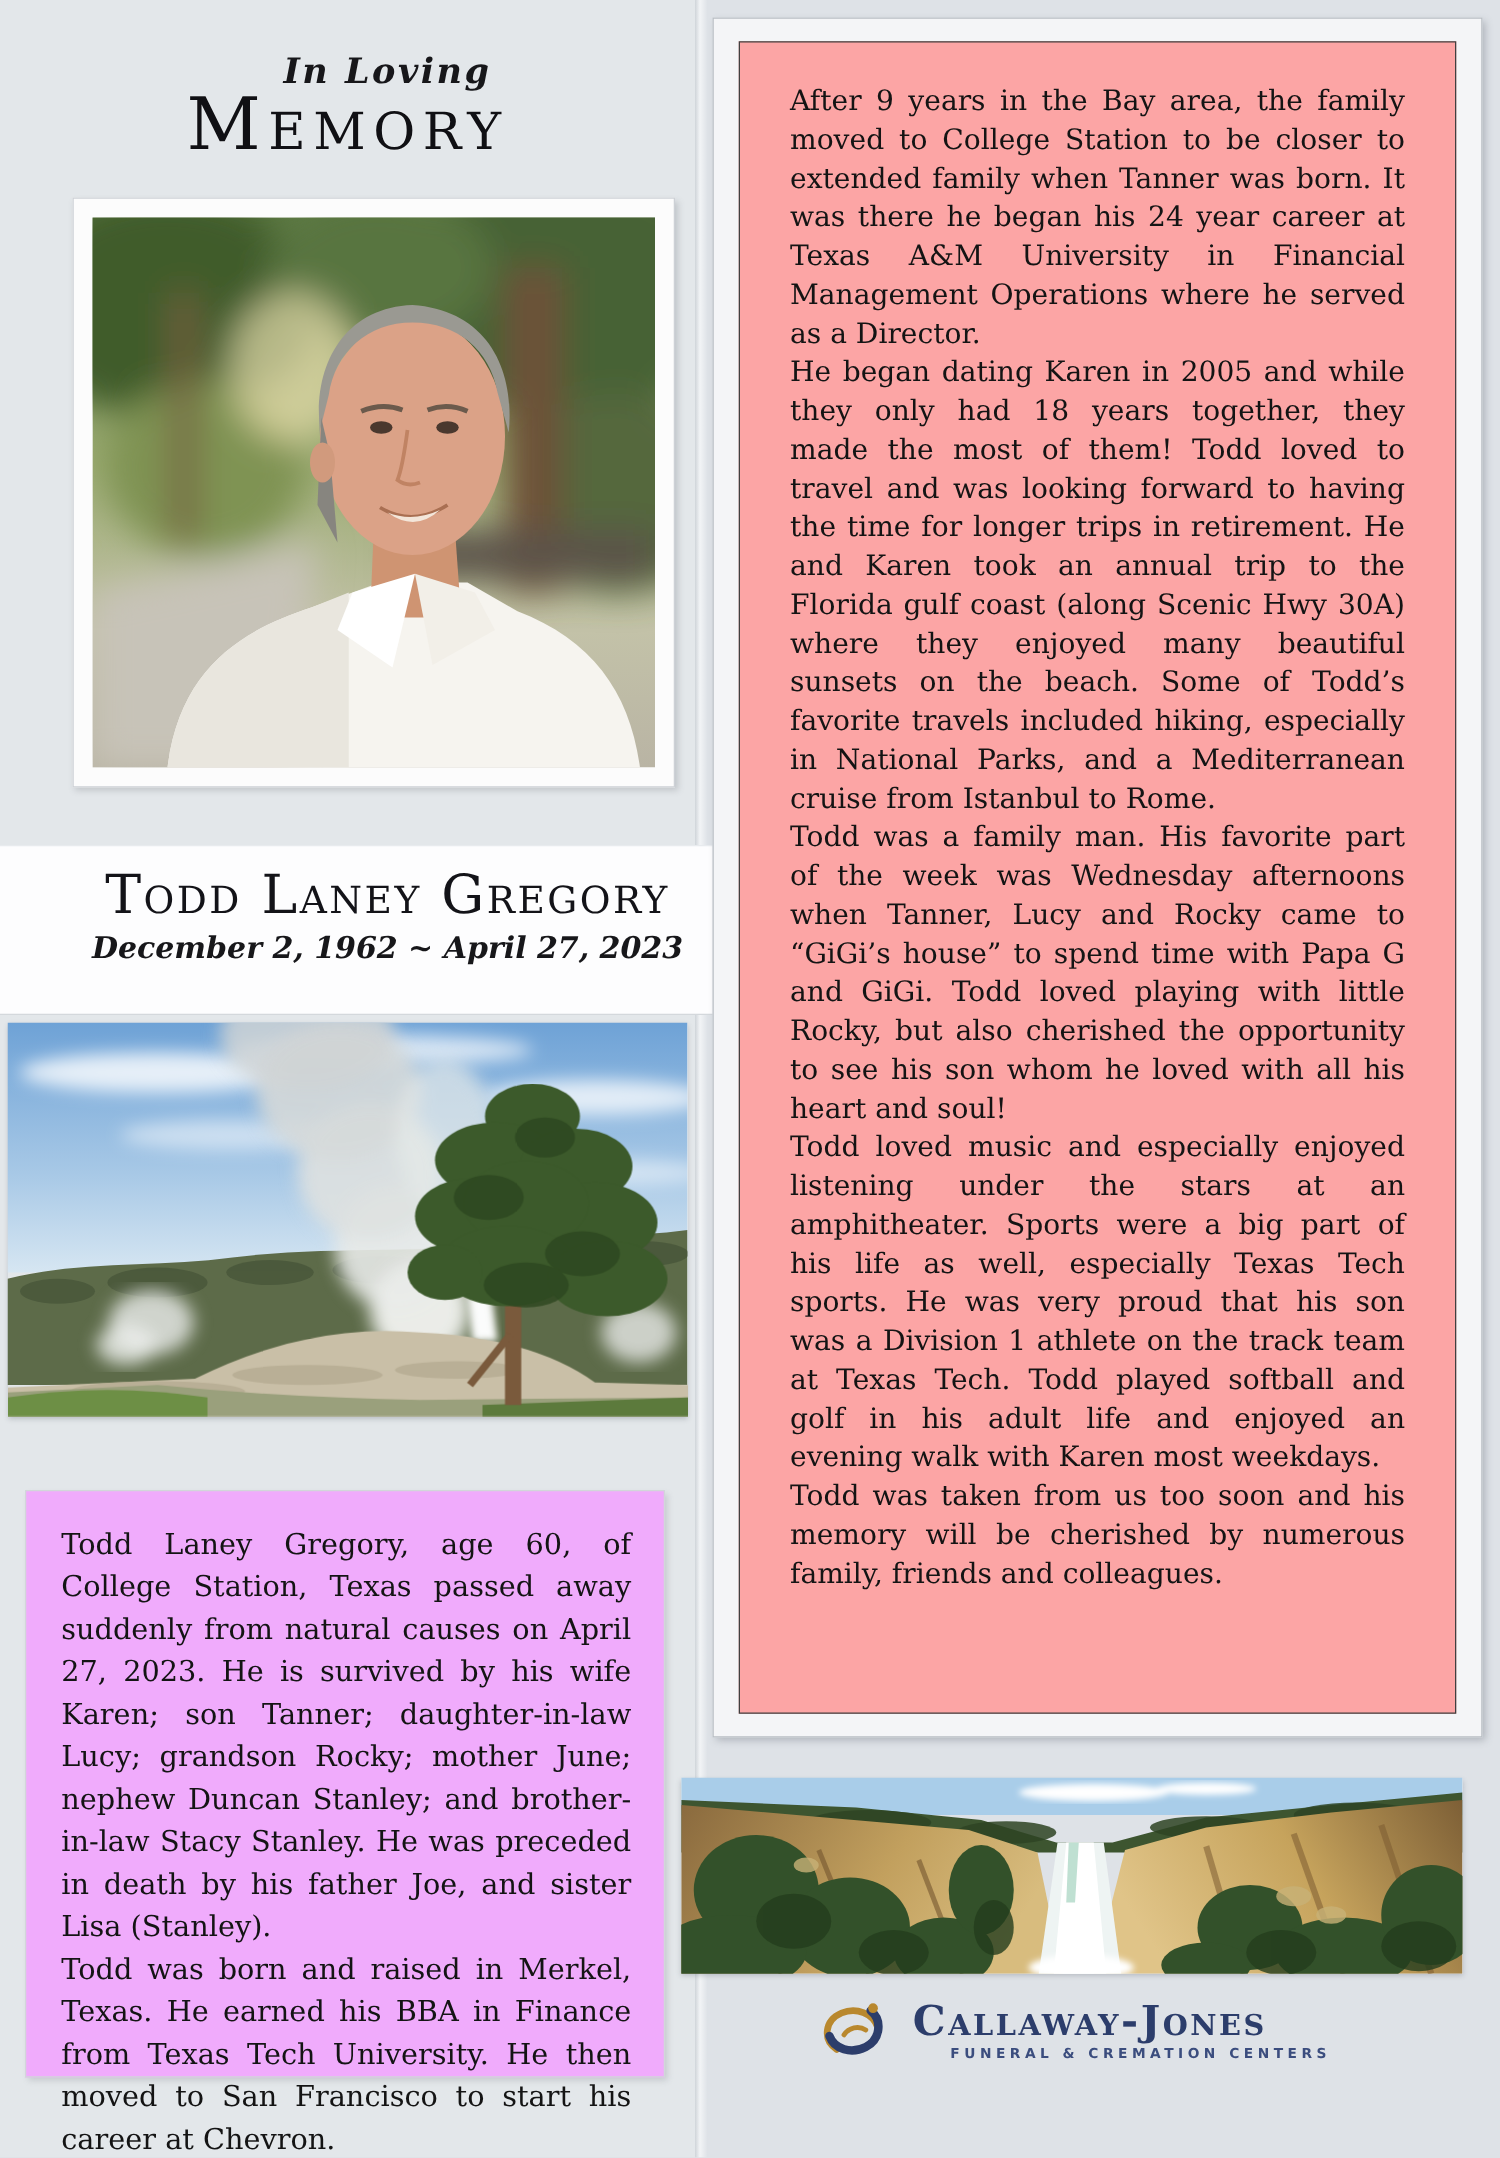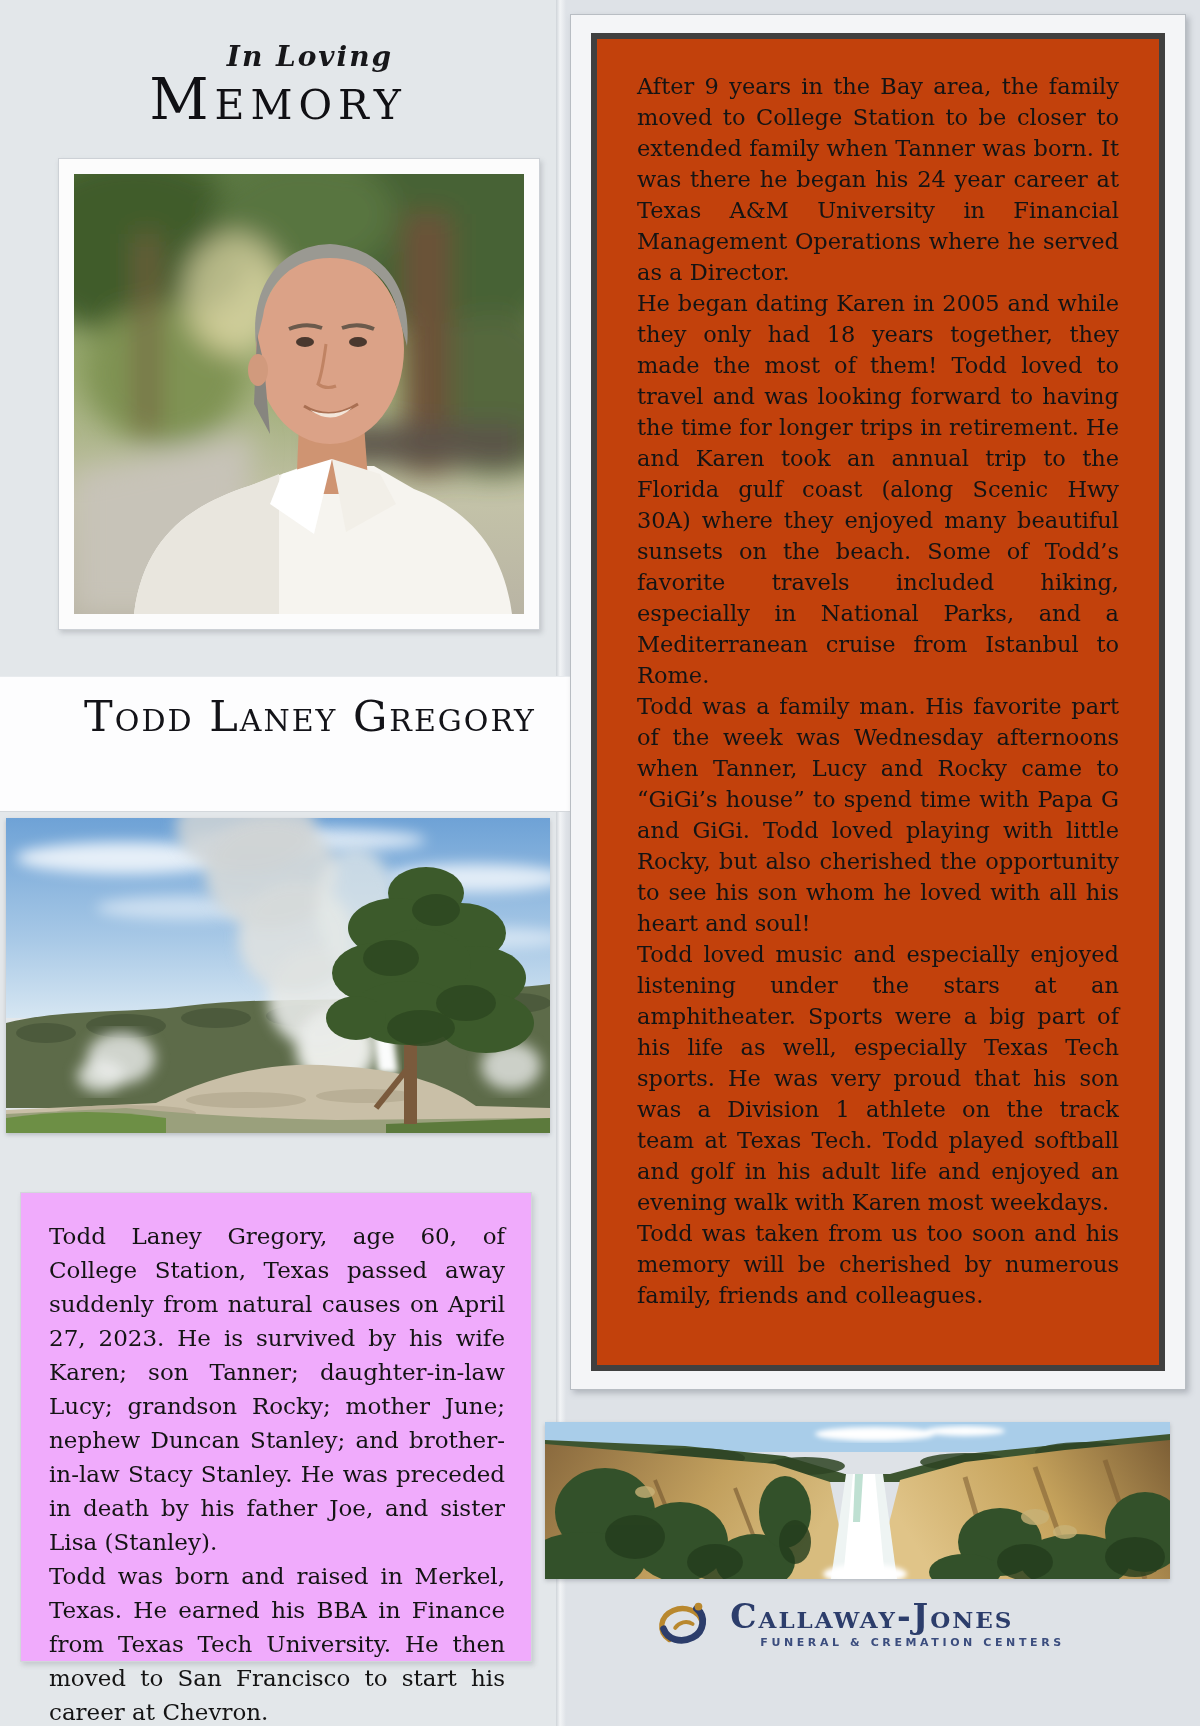--- a/index.html
+++ b/index.html
@@ -57,21 +57,21 @@
   .left-card p, .right-inner p{
     margin:0;text-align:justify;font-size:23px;line-height:34px;color:#141414;
   }
   .right-card{
     position:absolute;left:570px;top:14px;width:616px;height:1376px;
     background:#f4f5f7;border:1px solid #b8bdc3;
     box-shadow:3px 3px 6px rgba(90,95,105,.35);
     box-sizing:border-box;padding:18px 20px;
   }
   .right-inner{
-    width:100%;height:100%;background:#c2410c;border:6px solid #404040;
+    width:100%;height:100%;background:#fca5a5;border:1px solid #404040;
     box-sizing:border-box;padding:32px 40px 0 40px;
   }
   .right-inner p{font-size:22.5px;line-height:31px;}
   .waterfall-photo{
     position:absolute;left:545px;top:1422px;width:625px;height:157px;
     box-shadow:0 2px 4px rgba(90,95,105,.3);
   }
   .footer-logo{
     position:absolute;left:545px;top:1596px;width:625px;
     display:flex;align-items:center;justify-content:center;gap:18px;
@@ -146,20 +146,21 @@
         <ellipse cx="284" cy="168" rx="9" ry="5" fill="#4a382e"></ellipse>
         <path d="M252,170 Q248,200 244,210 Q252,216 262,212" stroke="#c08363" stroke-width="3" fill="none"></path>
         <path d="M230,232 Q256,248 284,230" stroke="#a96f52" stroke-width="3" fill="none"></path>
         <path d="M236,236 Q256,244 278,234 Q258,252 236,236 Z" fill="#f3e6da"></path>
       </g>
     </svg>
   </div>
 
   <div class="name-band">
     <div class="person-name">Todd Laney Gregory</div>
+    <div class="person-dates">December 2, 1962 ~ April 27, 2023</div>
   </div>
 
   <div class="geyser-photo">
     <svg viewBox="0 0 544 315" preserveAspectRatio="none">
       <defs>
         <linearGradient id="sky" x1="0" y1="0" x2="0" y2="1">
           <stop offset="0" stop-color="#6ea2d6"></stop>
           <stop offset="0.6" stop-color="#a7c8e6"></stop>
           <stop offset="1" stop-color="#d6e6f2"></stop>
         </linearGradient>

